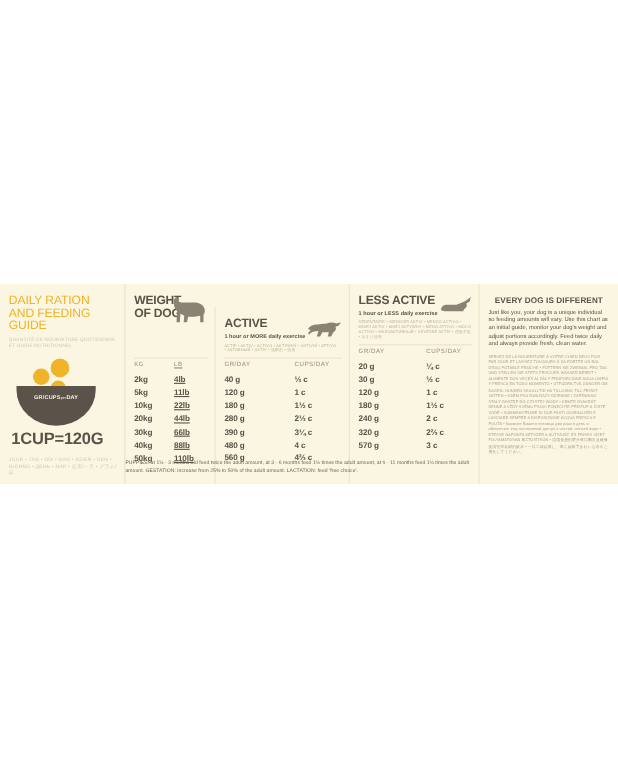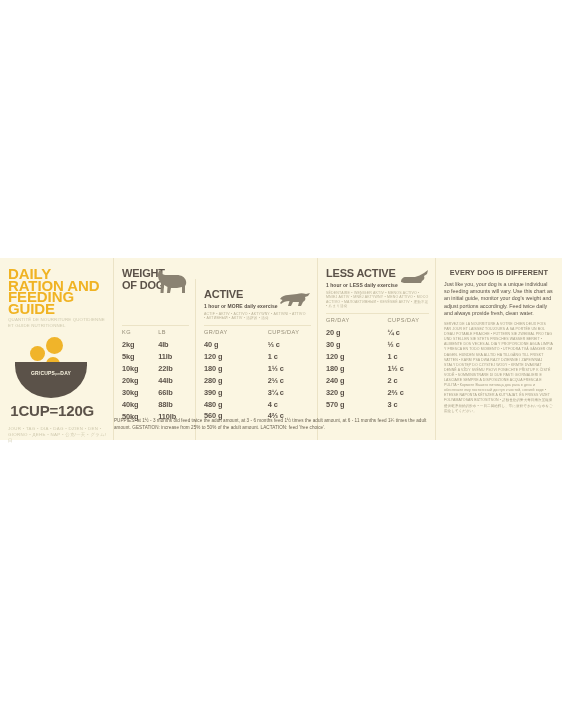--- a/index.html
+++ b/index.html
@@ -30,22 +30,22 @@
   
   .col-brand {
     width: 113px;
     flex: 0 0 113px;
     padding: 10px 7px 4px 8px;
     box-sizing: border-box;
     position: relative;
   }
   .brand-title {
     color: #f0b323;
-    font-size: 15px;
-    font-weight: bold;
+    font-size: 11px;
+    font-weight: normal;
     line-height: 11.5px;
     letter-spacing: -0.1px;
     text-transform: uppercase;
   }
   .brand-sub {
     color: #cfc9ae;
     font-size: 4.4px;
     line-height: 5.6px;
     letter-spacing: 0.15px;
     margin-top: 3px;
@@ -176,21 +176,21 @@
   table.grid td {
     color: #5b5249;
     font-size: 7.4px;
     font-weight: bold;
     letter-spacing: -0.1px;
     padding: 1.45px 0;
     text-align: left;
     white-space: nowrap;
   }
   table.grid td.c2, table.grid th.c2 { padding-left: 6px; }
-  .col-weight table.grid td.c2, .col-weight table.grid th.c2 { padding-left: 4px; }
+  .col-weight table.grid td.c2, .col-weight table.grid th.c2 { padding-left: 4px; text-decoration: underline; }
   .col-active table.grid th.c1 { width: 54%; }
   .col-less table.grid th.c1 { width: 54%; }
   .col-weight table.grid th.c1 { width: 48%; }
 
   .note-title {
     color: #5b5249;
     font-size: 7.4px;
     font-weight: bold;
     letter-spacing: 0.1px;
     text-align: center;

